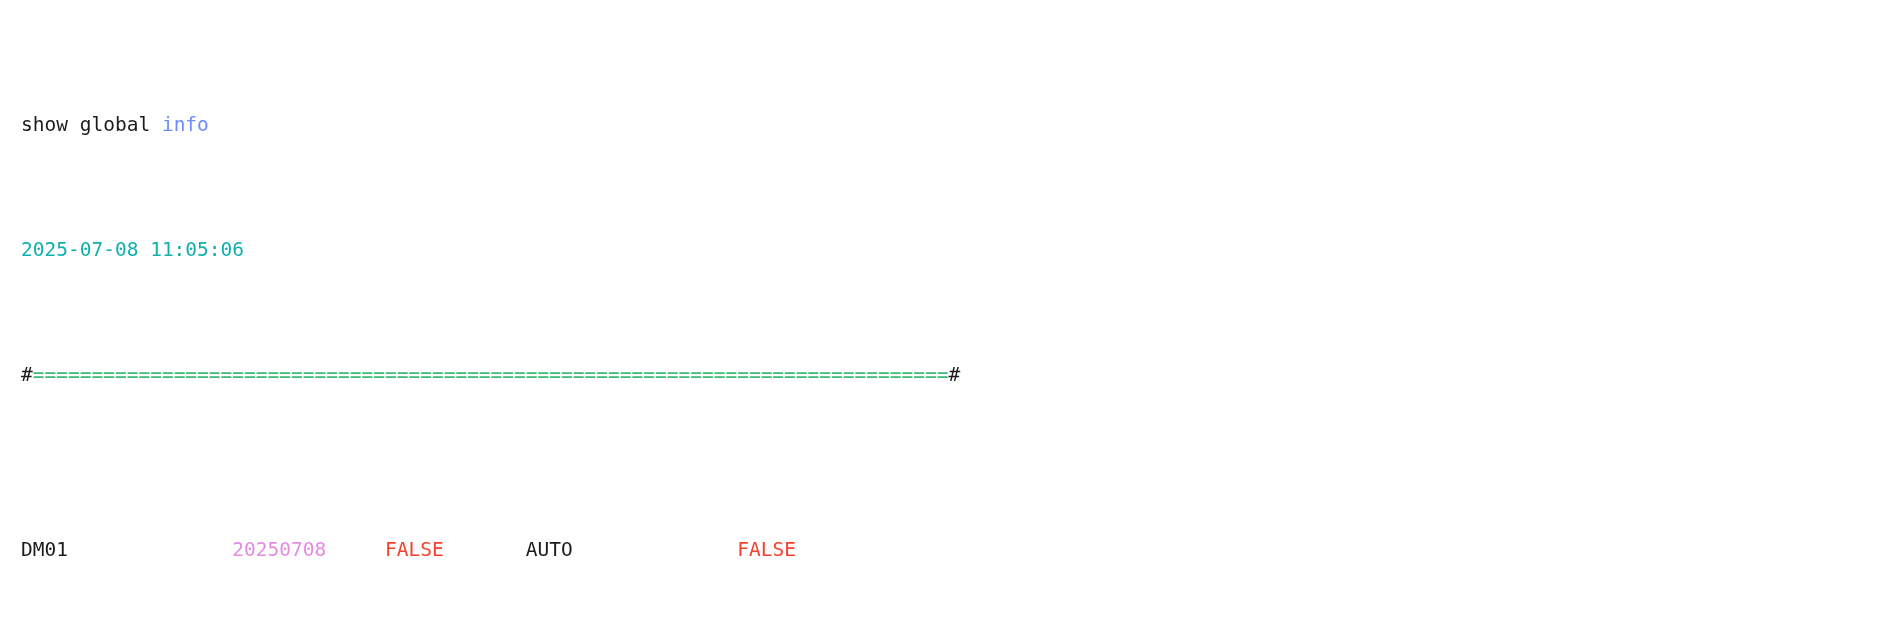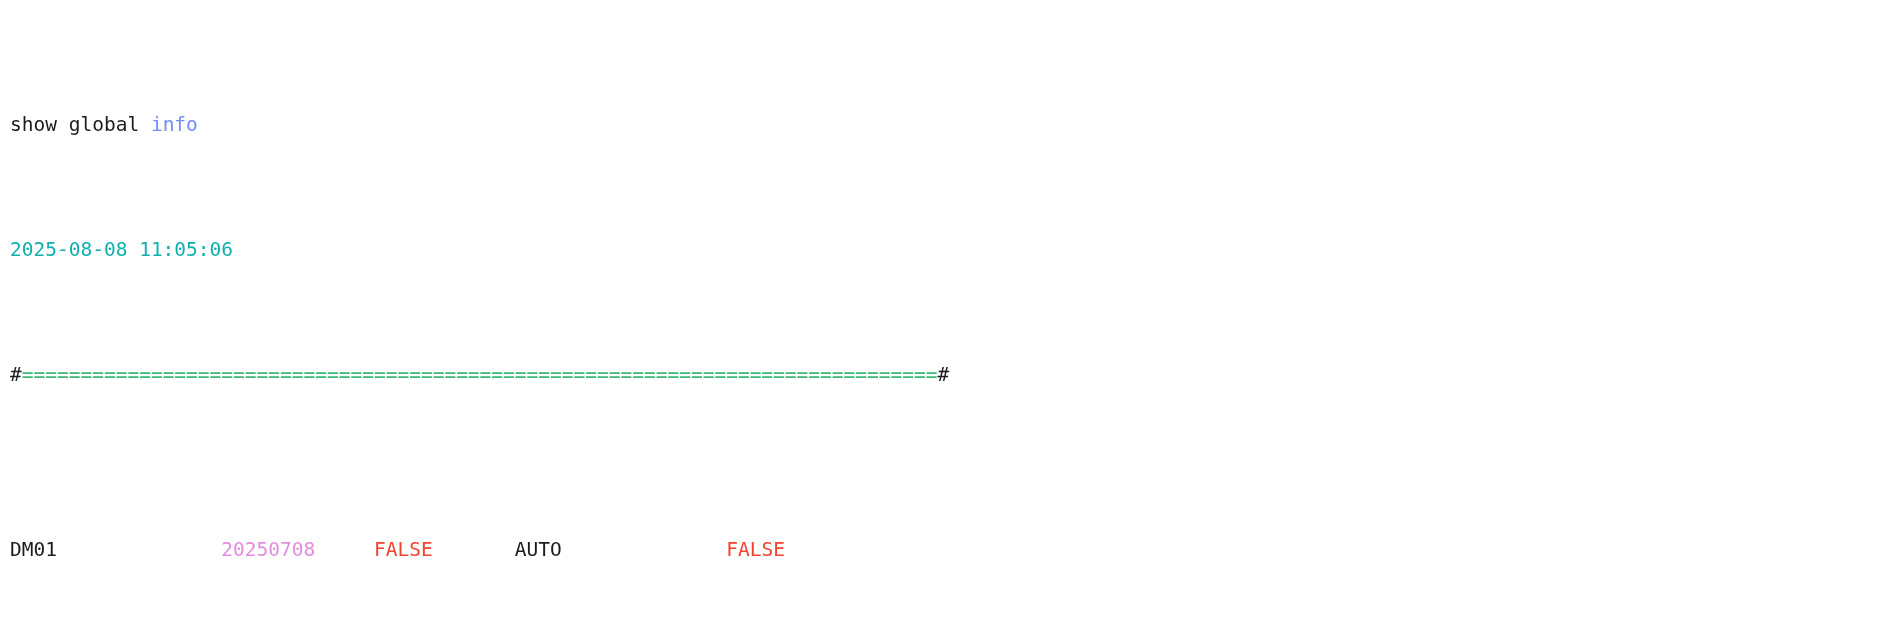--- a/index.html
+++ b/index.html
@@ -10,39 +10,39 @@
     line-height:25px;
     color:#1c1c1c;
     -webkit-font-smoothing:antialiased;
   }
   #terminal{
     position:relative;
     padding:12px 0 0 10px;
     white-space:pre;
     letter-spacing:0px;
   }
-  .line{height:25px;white-space:pre;}
+  .line{height:25px;white-space:pre;margin-left:11px;}
   
   .c-plain  {color:#1c1c1c;}
   .c-blue   {color:#6c8cff;}
   .c-cyan   {color:#11b0b0;}
   .c-green2 {color:#3cb878;}
   .c-red    {color:#f4422e;}
   .c-pink   {color:#e38ce0;}
 </style>
 </head>
 <body>
 
 <div id="terminal">
 
   
   <div class="line"><span class="c-plain">show global </span><span class="c-blue">info</span></div>
 
   
-  <div class="line"><span class="c-cyan">2025-08-08 11:05:06</span></div>
+  <div class="line"><span class="c-cyan">2025-07-08 11:05:06</span></div>
 
   
   <div class="line"><span class="c-plain">#</span><span class="c-green2">==============================================================================</span><span class="c-plain">#</span></div>
 
   
 
   
   <div class="line"><span class="c-plain">DM01</span><span>              </span><span class="c-pink">20250708</span><span>     </span><span class="c-red">FALSE</span><span>       </span><span class="c-plain">AUTO</span><span>              </span><span class="c-red">FALSE</span></div>
 
   

